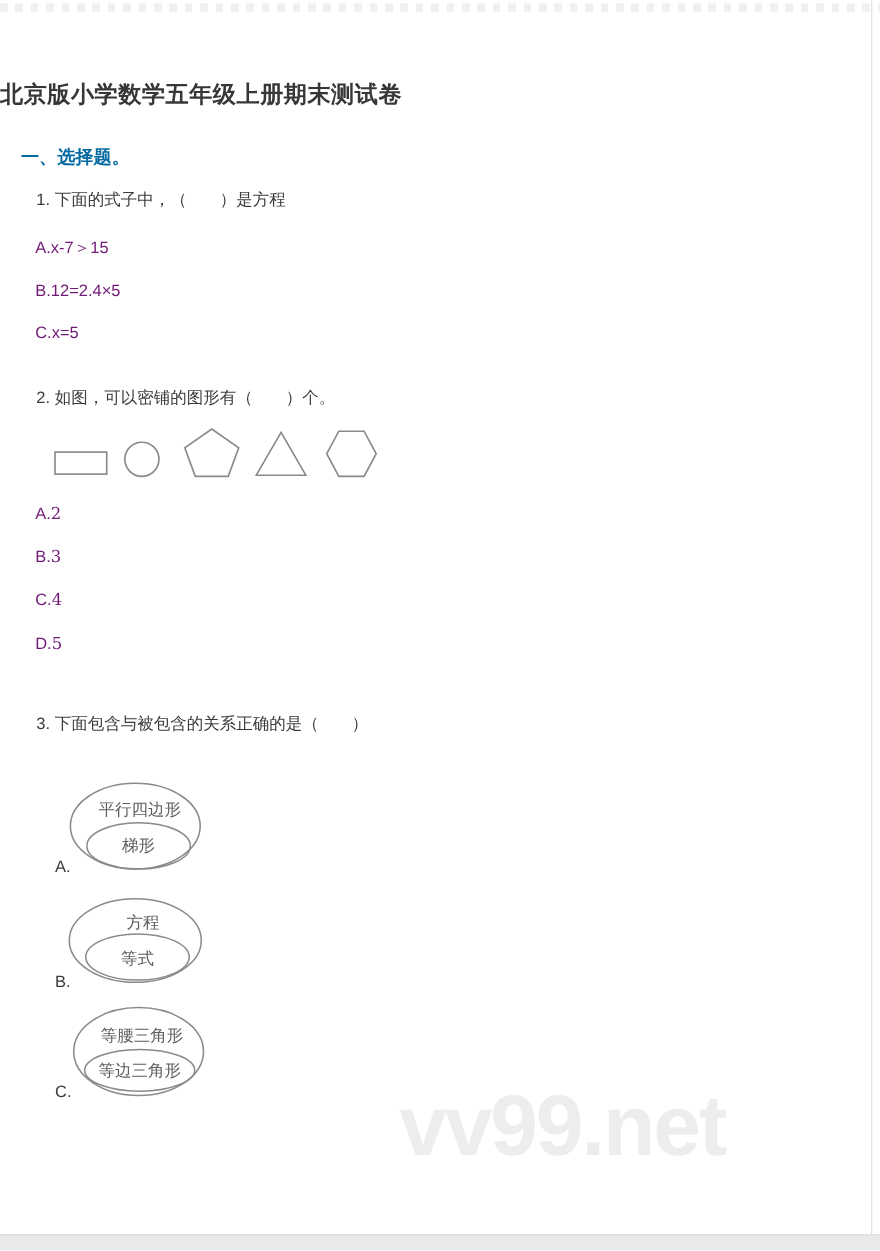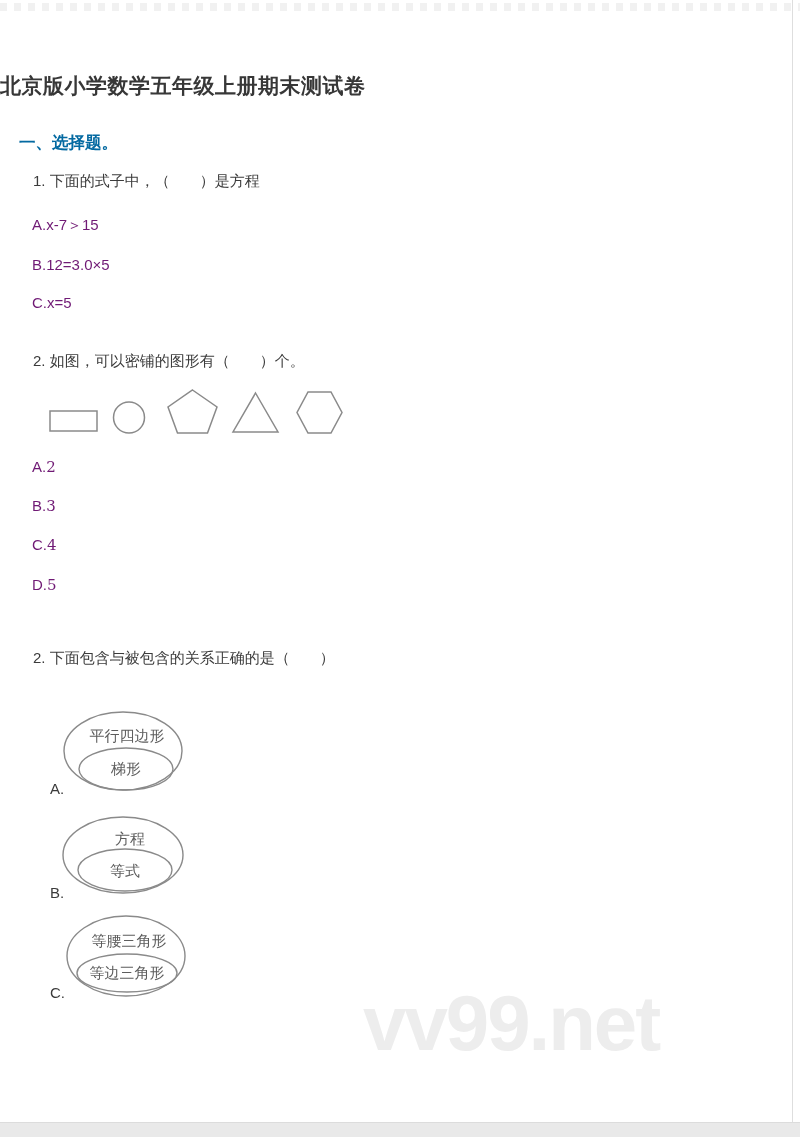--- a/index.html
+++ b/index.html
@@ -69,39 +69,39 @@
 <div class="page">
 
   <div class="perforation"></div>
 
   <div class="doc-title">北京版小学数学五年级上册期末测试卷</div>
 
   <div class="section-header">一、选择题。</div>
 
   <div class="q-text" style="top:172px">1. 下面的式子中，（　　）是方程</div>
   <div class="opt" style="top:216px">A.x-7＞15</div>
-  <div class="opt" style="top:256px">B.12=3.0×5</div>
+  <div class="opt" style="top:256px">B.12=2.4×5</div>
   <div class="opt" style="top:294px">C.x=5</div>
 
   <div class="q-text" style="top:352px">2. 如图，可以密铺的图形有（　　）个。</div>
 
   <svg class="shapes-svg" width="320" height="55" viewBox="0 0 320 55">
     <rect class="shape" x="10" y="26" width="47" height="20"></rect>
     <circle class="shape" cx="89" cy="32.5" r="15.5"></circle>
     <polygon class="shape" points="152.5,5 177,22 167.5,48 137.5,48 128,22"></polygon>
     <polygon class="shape" points="215.5,8 238,47 193,47"></polygon>
     <polygon class="shape" points="268,7 291,7 302,27.5 291,48 268,48 257,27.5"></polygon>
   </svg>
 
   <div class="opt" style="top:458px"><span>A.</span><span class="serif">2</span></div>
   <div class="opt" style="top:497px"><span>B.</span><span class="serif">3</span></div>
   <div class="opt" style="top:536px"><span>C.</span><span class="serif">4</span></div>
   <div class="opt" style="top:576px"><span>D.</span><span class="serif">5</span></div>
 
-  <div class="q-text" style="top:649px">2. 下面包含与被包含的关系正确的是（　　）</div>
+  <div class="q-text" style="top:649px">3. 下面包含与被包含的关系正确的是（　　）</div>
 
   <svg class="venn-svg" style="top:703px" width="160" height="100" viewBox="0 0 160 100">
     <ellipse cx="78" cy="48" rx="59" ry="39"></ellipse>
     <ellipse cx="81" cy="66" rx="47" ry="21"></ellipse>
     <text x="82" y="38">平行四边形</text>
     <text x="81" y="71">梯形</text>
   </svg>
   <div class="venn-letter" style="top:780px">A.</div>
 
   <svg class="venn-svg" style="top:808px" width="160" height="100" viewBox="0 0 160 100">

